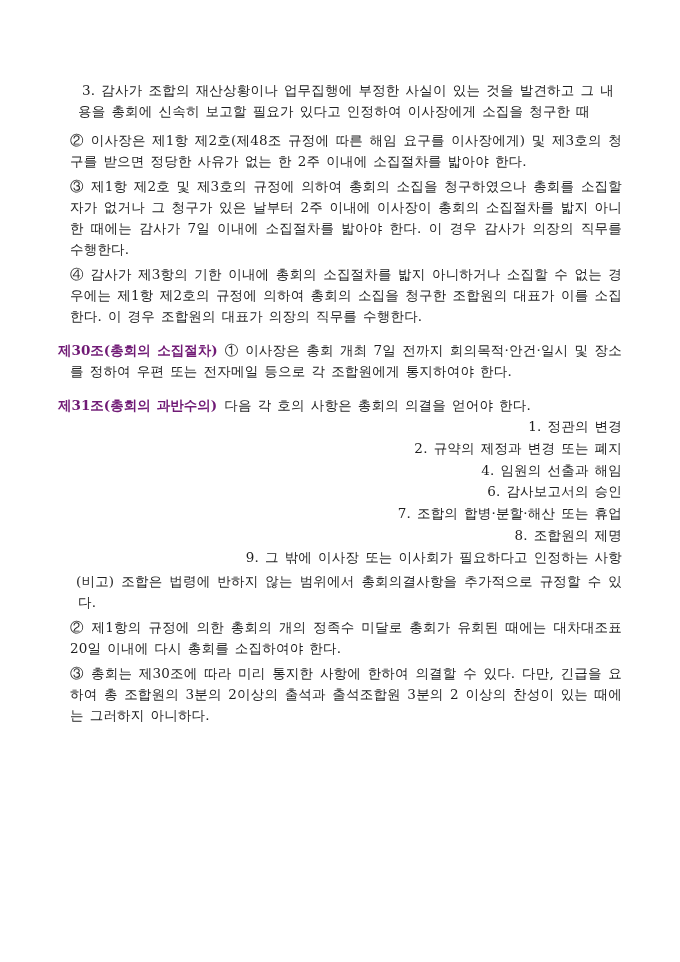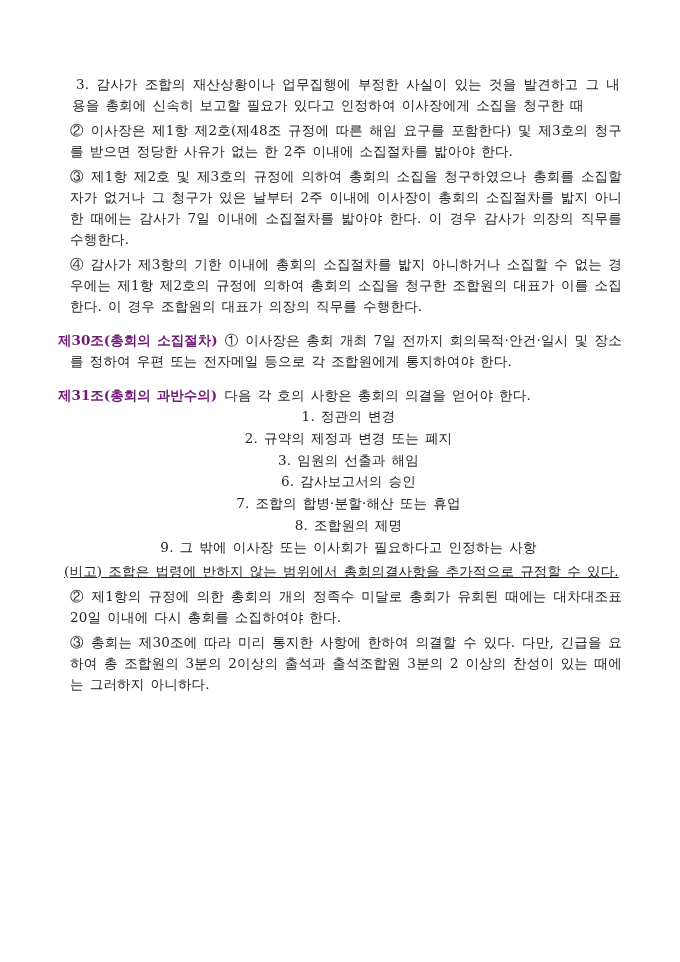--- a/index.html
+++ b/index.html
@@ -25,75 +25,74 @@
     word-spacing: 1.5px;
     letter-spacing: 0.2px;
   }
   
   .b-para {
     margin: 4px 0 0 0;
     padding-left: 12px;
   }
   
   .b-lead-item {
-    margin: 2px;
+    margin: 8px;
     padding-left: 12px;
     text-indent: 4px;
   }
   
   .b-article {
     margin: 13px 0 0 0;
     padding-left: 12px;
     text-indent: -12px;
   }
   .art-title {
     font-weight: bold;
     color: #701a75;
     margin-right: 7px;
     letter-spacing: 0;
   }
   
   .b-item {
     margin: 0;
     padding-left: 17px;
     line-height: 21.8px;
-    text-align: center;
+    text-align: right;
   }
   .b-item:first-of-type {
     margin-top: 4px;
   }
   
   .b-note {
-    margin: 2px 0 0 4px;
+    margin: 2px 0 0 16px;
     padding-left: 4px;
     text-indent: -2px;
-    text-decoration: underline;
   }
 </style>
 </head>
 <body>
 
 <div class="doc">
 
   <p class="b-lead-item">3. 감사가 조합의 재산상황이나 업무집행에 부정한 사실이 있는 것을 발견하고 그 내용을 총회에 신속히 보고할 필요가 있다고 인정하여 이사장에게 소집을 청구한 때</p>
 
-  <p class="b-para">② 이사장은 제1항 제2호(제48조 규정에 따른 해임 요구를 포함한다) 및 제3호의 청구를 받으면 정당한 사유가 없는 한 2주 이내에 소집절차를 밟아야 한다.</p>
+  <p class="b-para">② 이사장은 제1항 제2호(제48조 규정에 따른 해임 요구를 이사장에게) 및 제3호의 청구를 받으면 정당한 사유가 없는 한 2주 이내에 소집절차를 밟아야 한다.</p>
 
   <p class="b-para">③ 제1항 제2호 및 제3호의 규정에 의하여 총회의 소집을 청구하였으나 총회를 소집할 자가 없거나 그 청구가 있은 날부터 2주 이내에 이사장이 총회의 소집절차를 밟지 아니한 때에는 감사가 7일 이내에 소집절차를 밟아야 한다. 이 경우 감사가 의장의 직무를 수행한다.</p>
 
   <p class="b-para">④ 감사가 제3항의 기한 이내에 총회의 소집절차를 밟지 아니하거나 소집할 수 없는 경우에는 제1항 제2호의 규정에 의하여 총회의 소집을 청구한 조합원의 대표가 이를 소집한다. 이 경우 조합원의 대표가 의장의 직무를 수행한다.</p>
 
   <p class="b-article"><b class="art-title">제30조(총회의 소집절차)</b><span>① 이사장은 총회 개최 7일 전까지 회의목적·안건·일시 및 장소를 정하여 우편 또는 전자메일 등으로 각 조합원에게 통지하여야 한다.</span></p>
 
 
   <p class="b-article"><b class="art-title">제31조(총회의 과반수의)</b><span>다음 각 호의 사항은 총회의 의결을 얻어야 한다.</span></p>
 
   <p class="b-item">1. 정관의 변경</p>
   <p class="b-item">2. 규약의 제정과 변경 또는 폐지</p>
-  <p class="b-item">3. 임원의 선출과 해임</p>
+  <p class="b-item">4. 임원의 선출과 해임</p>
   <p class="b-item">6. 감사보고서의 승인</p>
   <p class="b-item">7. 조합의 합병·분할·해산 또는 휴업</p>
   <p class="b-item">8. 조합원의 제명</p>
   <p class="b-item">9. 그 밖에 이사장 또는 이사회가 필요하다고 인정하는 사항</p>
 
   <p class="b-note">(비고) 조합은 법령에 반하지 않는 범위에서 총회의결사항을 추가적으로 규정할 수 있다.</p>
 
 
   <p class="b-para">② 제1항의 규정에 의한 총회의 개의 정족수 미달로 총회가 유회된 때에는 대차대조표 20일 이내에 다시 총회를 소집하여야 한다.</p>
 

